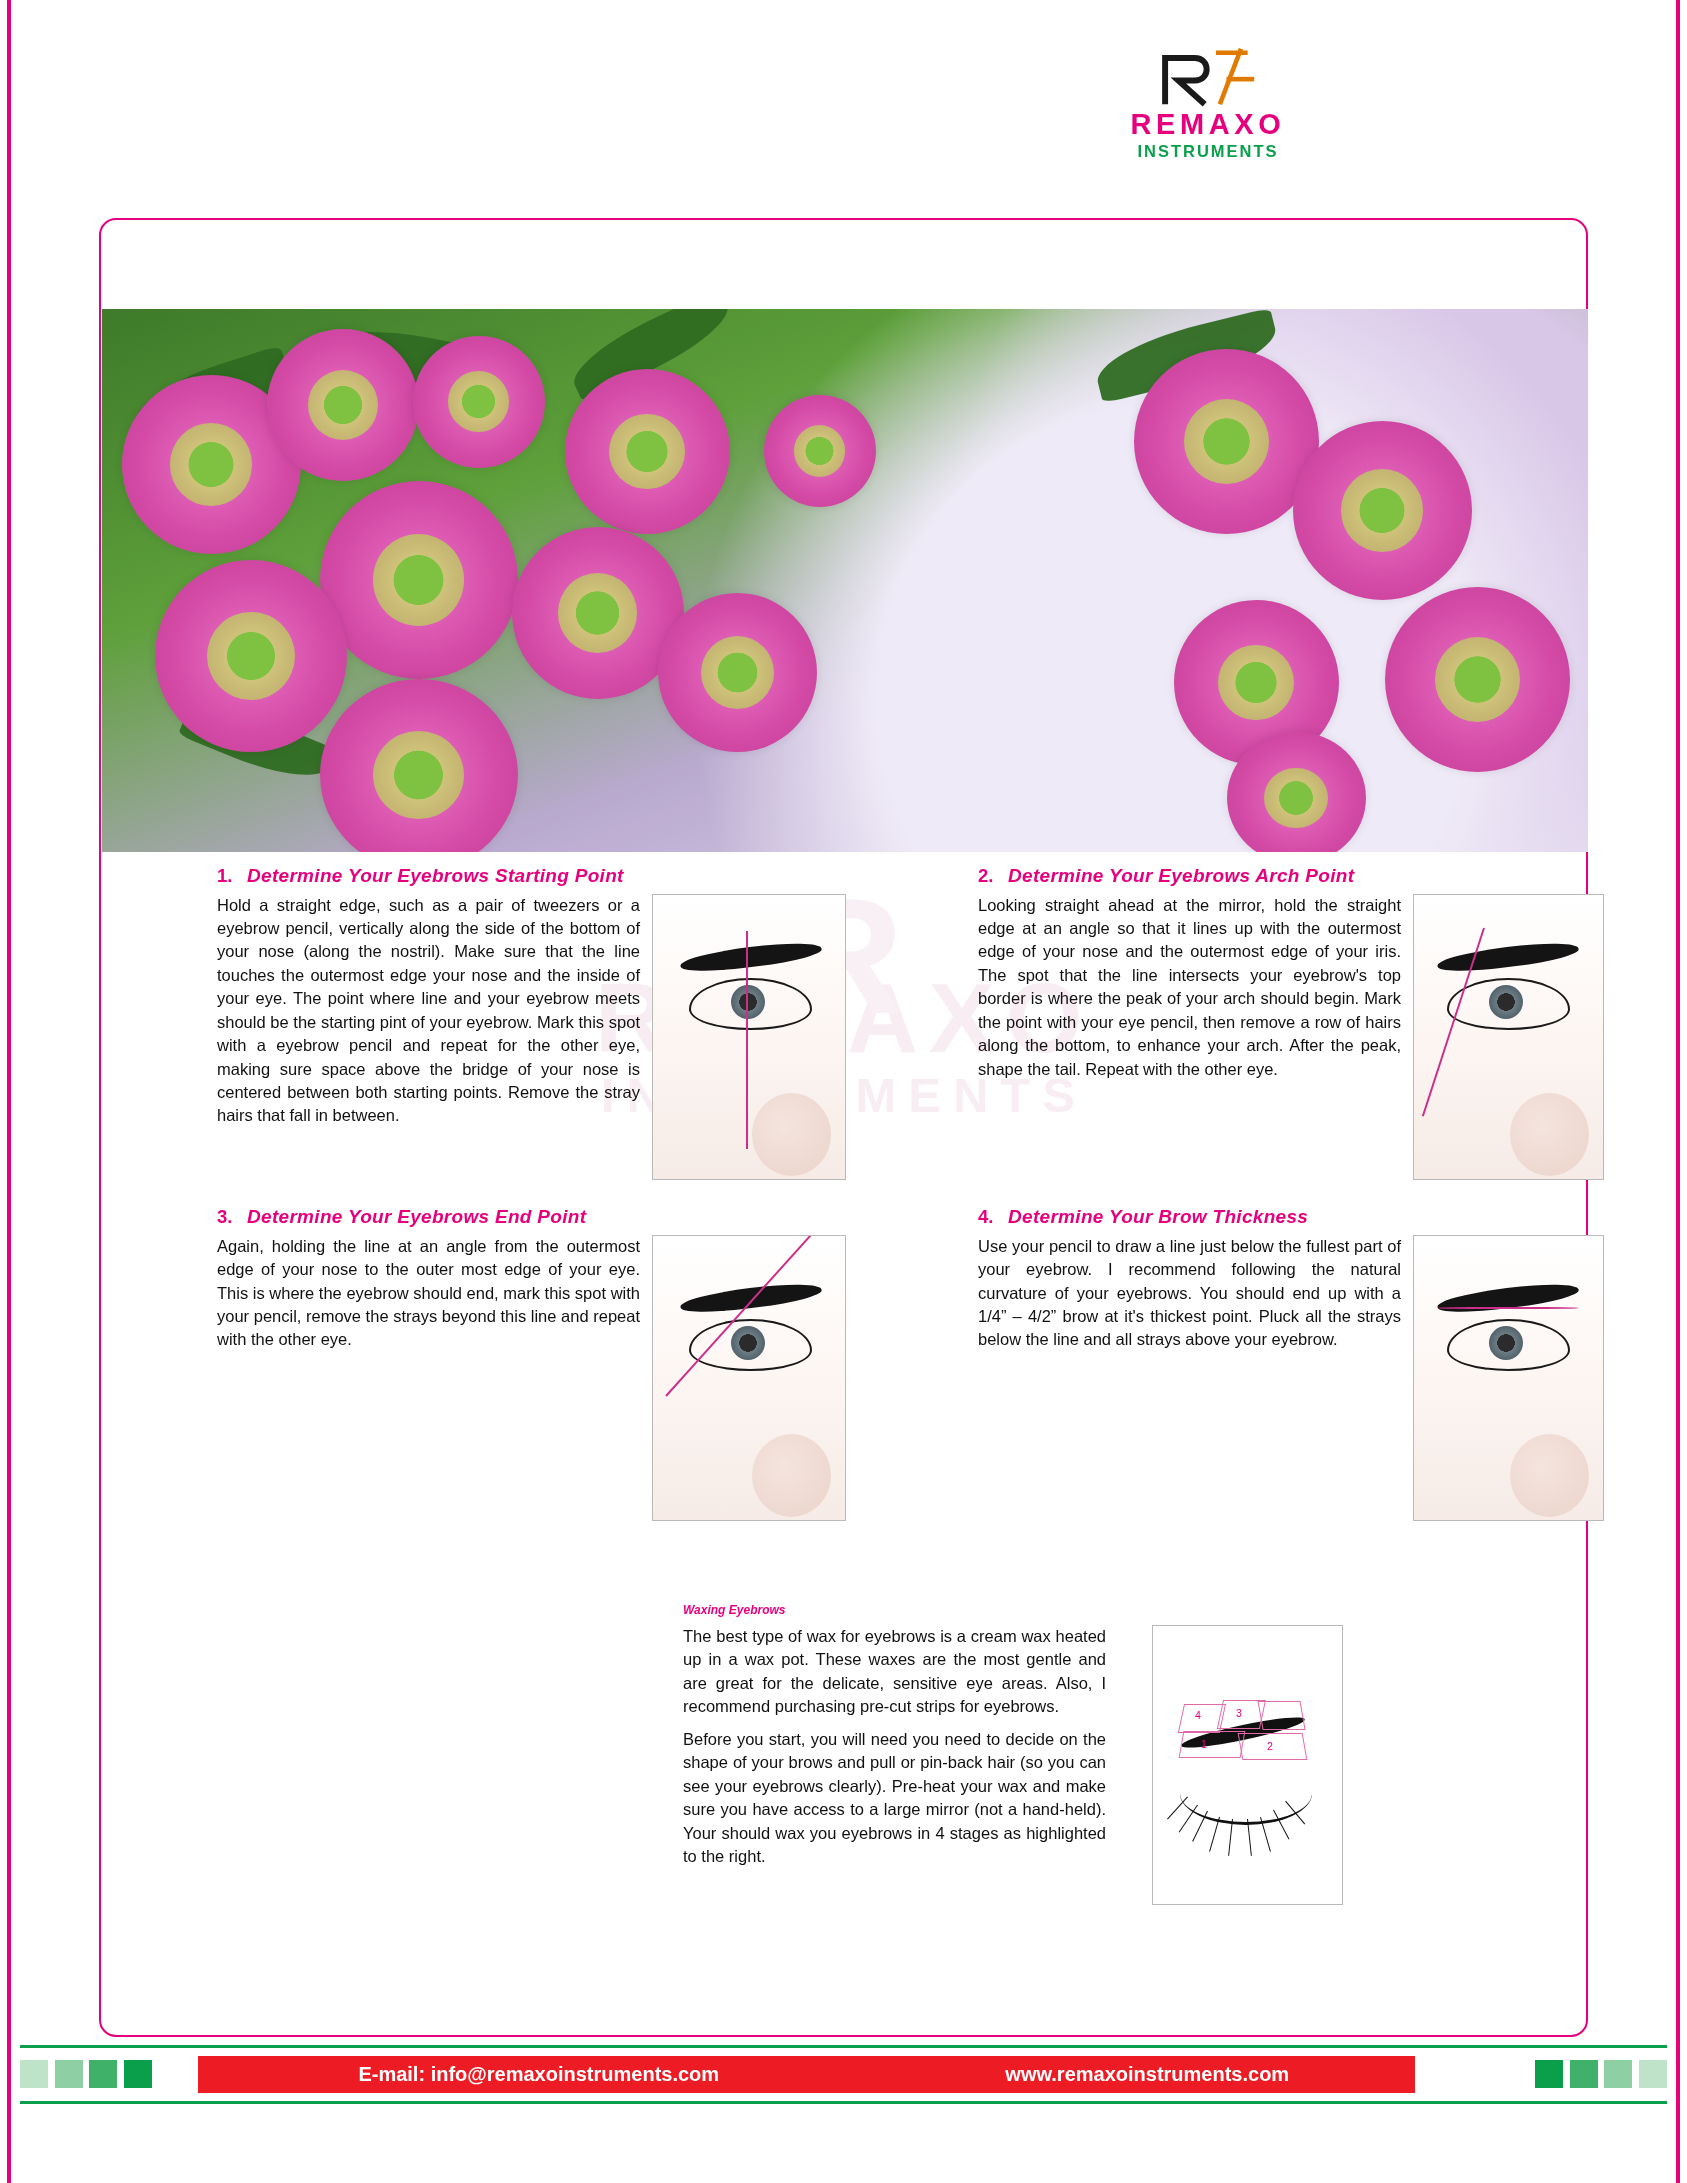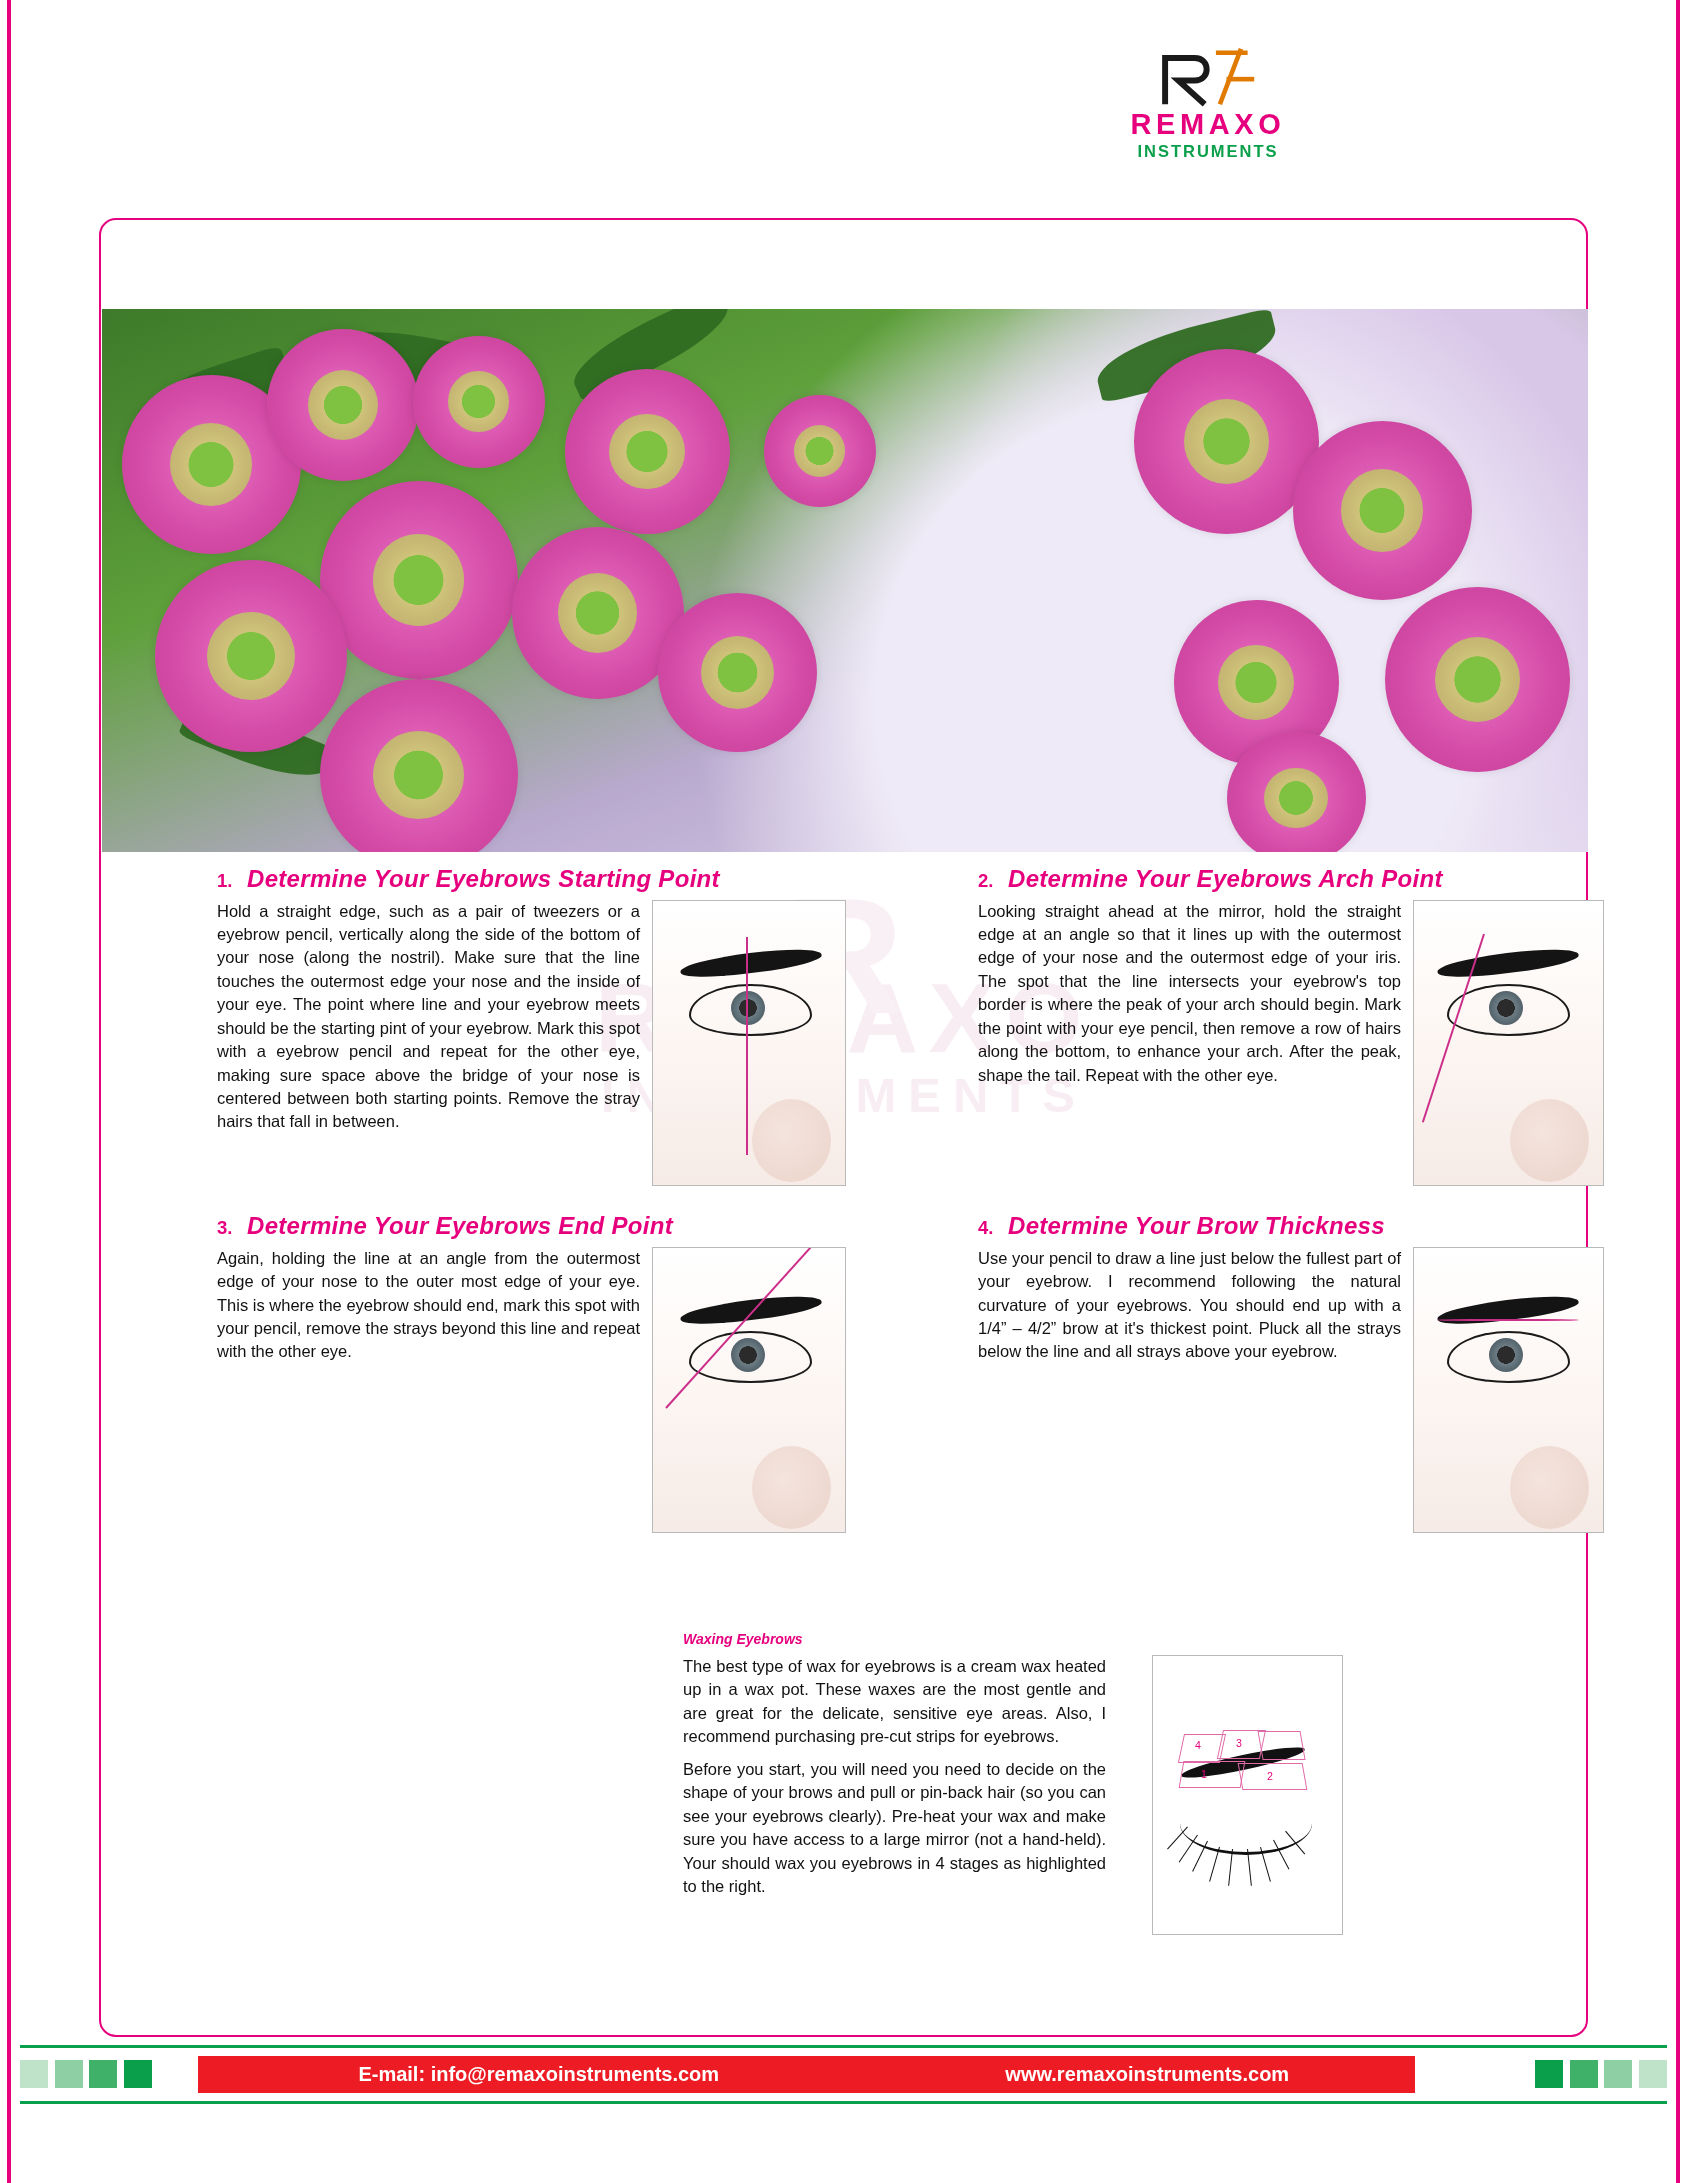--- a/index.html
+++ b/index.html
@@ -81,21 +81,21 @@
     background:radial-gradient(circle,#7fc241 0 38%, #cfc27a 39%, #b9a86a 100%);}
   .leaf{position:absolute;background:#2f6b22;border-radius:60% 10% 60% 10%;opacity:.95;}
 
   
   .content{position:absolute;left:0;top:645px;width:1486px;}
   .col-left{position:absolute;left:116px;top:0;width:629px;}
   .col-right{position:absolute;left:877px;top:0;width:635px;}
 
   .step-head{display:flex;align-items:baseline;gap:14.6px;margin-bottom:6.6px;}
   .step-num{color:#e6007e;font-size:18.5px;font-weight:bold;}
-  .step-title{color:#e6007e;font-size:24px;font-weight:bold;font-style:italic;letter-spacing:0.3px;}
+  .step-title{color:#e6007e;font-size:19px;font-weight:bold;font-style:italic;letter-spacing:0.3px;}
 
   p.body{
     font-size:16.5px;line-height:1.42;color:#111;text-align:justify;margin:0 0 9.3px 0;
   }
 
   .txt-block{width:423px;}
   .row{display:flex;gap:12px;align-items:flex-start;}
 
   
   .eyebox{border:0.7px solid #b9b9b9;background:#ffffff;position:relative;overflow:hidden;}
@@ -104,21 +104,21 @@
   .eyebox .brow{position:absolute;background:#141414;border-radius:50% 50% 45% 45%;
     transform-origin:center;}
   .eyebox .eye-lid{position:absolute;border:2px solid #1a1a1a;border-radius:50%/60% 60% 40% 40%;}
   .eyebox .iris{position:absolute;border-radius:50%;background:radial-gradient(circle,#2b2b2b 0 36%, #6d7d86 37%, #3b4a52 100%);}
   .eyebox .guide{position:absolute;background:#cc2f8a;}
   .eyebox .nose{position:absolute;border-radius:50%;
     background:radial-gradient(circle at 40% 40%, #f3e2db, #e9cfc6);opacity:.85;}
 
   
   .waxing{position:absolute;left:582px;top:738px;width:913px;}
-  .wax-title{color:#e6007e;font-size:14px;font-weight:bold;font-style:italic;margin-bottom:8px;margin-top:28px;}
+  .wax-title{color:#e6007e;font-size:12px;font-weight:bold;font-style:italic;margin-bottom:8px;}
   .wax-row{display:flex;gap:46px;align-items:flex-start;}
   .wax-text{width:423px;}
   .waxbox{width:189px;height:278px;border:0.7px solid #b9b9b9;background:#fff;position:relative;}
   .waxbox .lashline{position:absolute;left:26.5px;top:136px;width:132px;height:60px;
     border-bottom:3.3px solid #111;border-radius:0 0 60% 60%;}
   .waxbox .lash{position:absolute;width:1.3px;background:#111;transform-origin:top center;}
   .waxbox .wbrow{position:absolute;background:#111;border-radius:50%;}
   .waxbox .seg{position:absolute;border:0.7px solid #e06aa8;}
   .waxbox .segnum{position:absolute;color:#e6007e;font-size:10.6px;}
 

